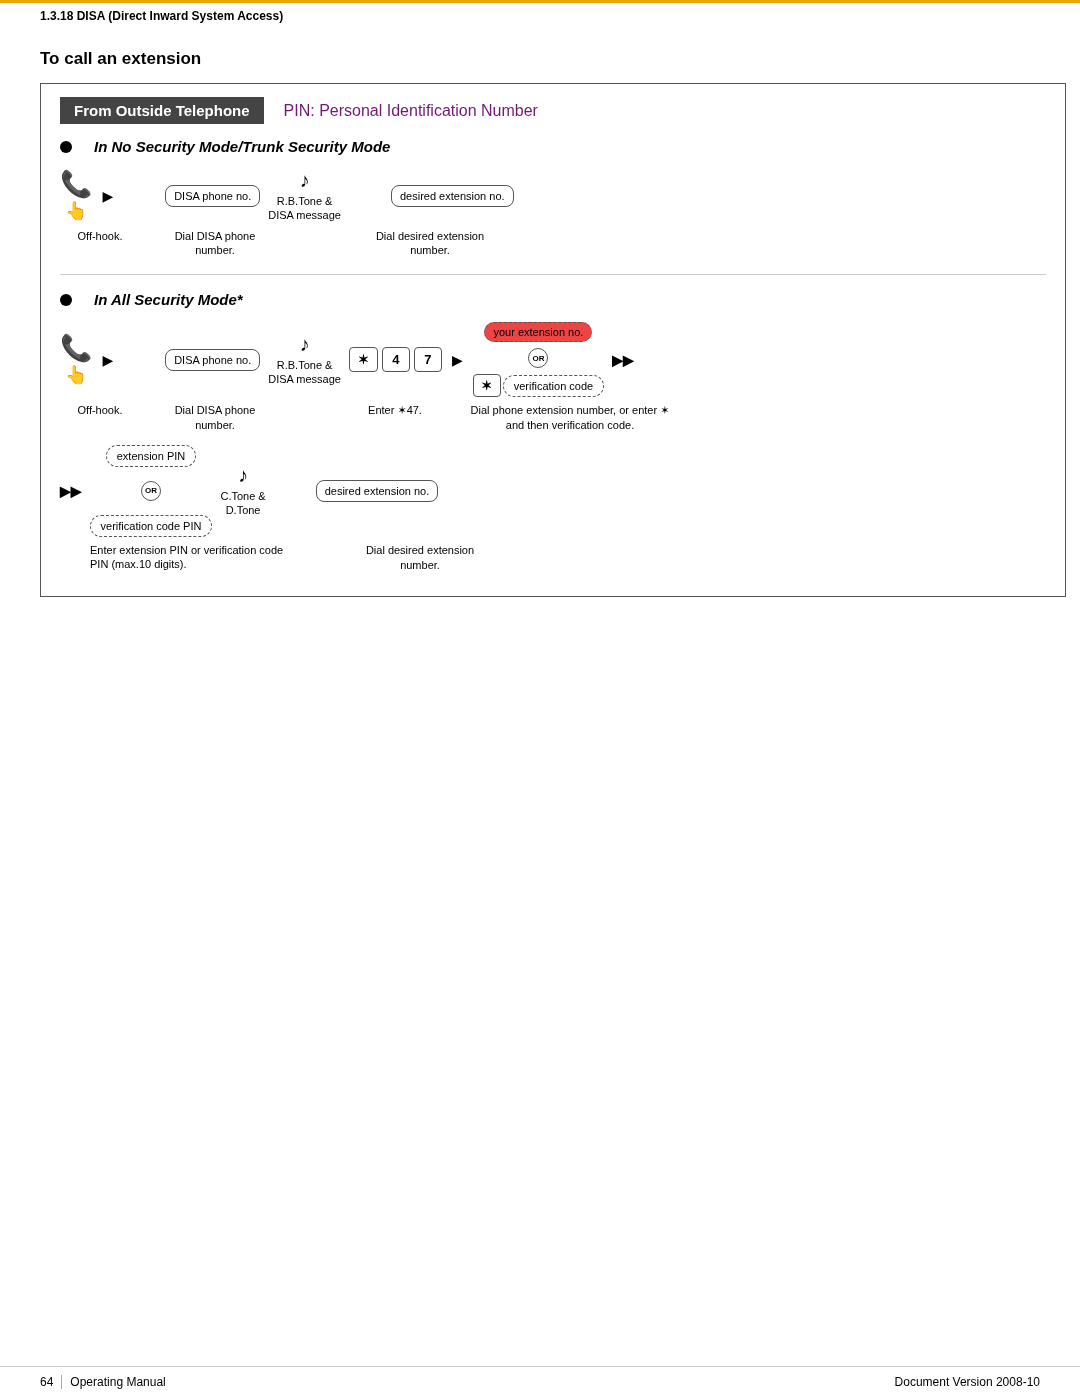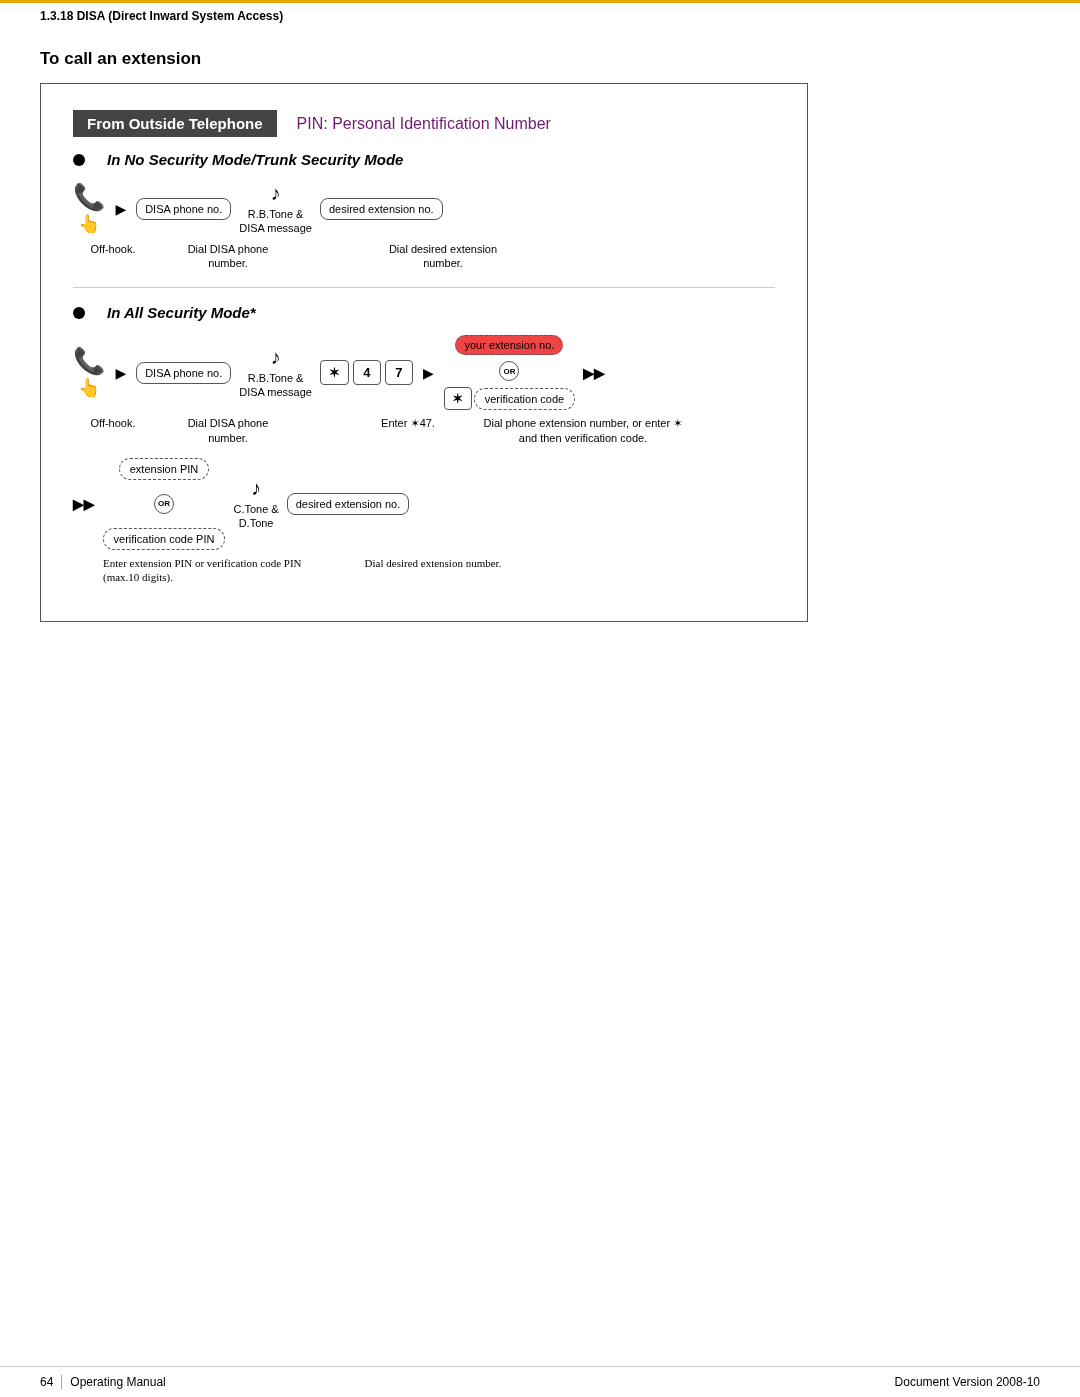--- a/index.html
+++ b/index.html
@@ -25,22 +25,22 @@
     }
 
     .section-title {
       font-size: 17px;
       font-weight: bold;
       margin-bottom: 14px;
     }
 
     .diagram-box {
       border: 1.5px solid #555;
-      padding: 14px;
-      width: 768px;
+      padding: 1px;
+      width: 1026px;
     }
 
     .from-outside-header {
       display: flex;
       align-items: center;
       gap: 20px;
       padding: 0 0 8px 0;
       margin-bottom: 6px;
     }
 
@@ -101,20 +101,21 @@
 
     
     .rounded-box {
       border: 1.5px solid #555;
       border-radius: 8px;
       padding: 4px 8px;
       font-size: 11px;
       text-align: center;
       min-width: 60px;
       background: #fff;
+      margin-left: 42px;
     }
 
     
     .music-note {
       font-size: 20px;
     }
 
     
     .key-btn {
       border: 1.5px solid #555;
@@ -395,21 +396,21 @@
           </div>
 
           <div class="flow-block">
             <div class="rounded-box">
               <div style="font-size:11px;">desired
 extension no.</div>
             </div>
           </div>
         </div>
 
-        <div style="display:flex; align-items:flex-start; margin-top:6px;font-family:Liberation Serif, serif;">
+        <div style="display:flex; align-items:flex-start; margin-top:6px;">
           <div style="width:30px;"></div>
           <div style="width:200px;" class="caption-item enter-note">Enter extension PIN or
 verification code PIN
 (max.10 digits).</div>
           <div style="width:60px;"></div>
           <div style="width:140px;" class="caption-item">Dial desired
 extension number.</div>
         </div>
       </div>
 

